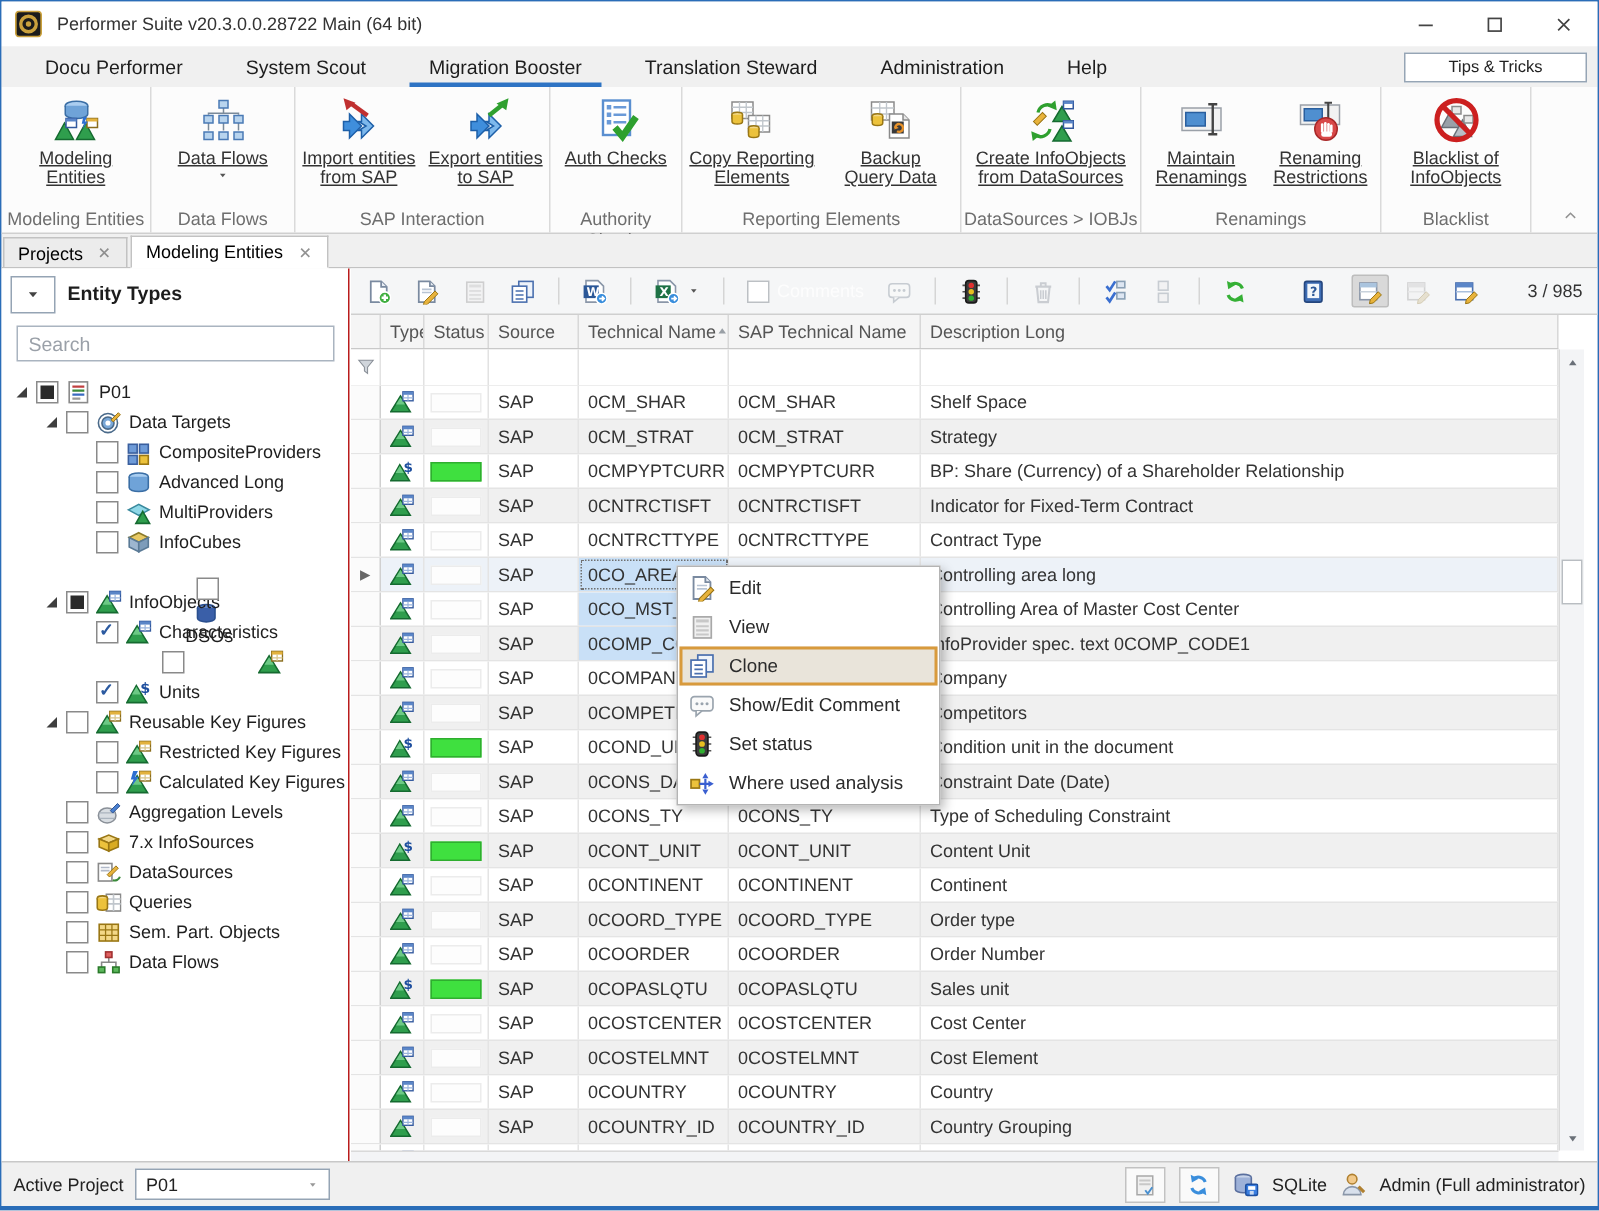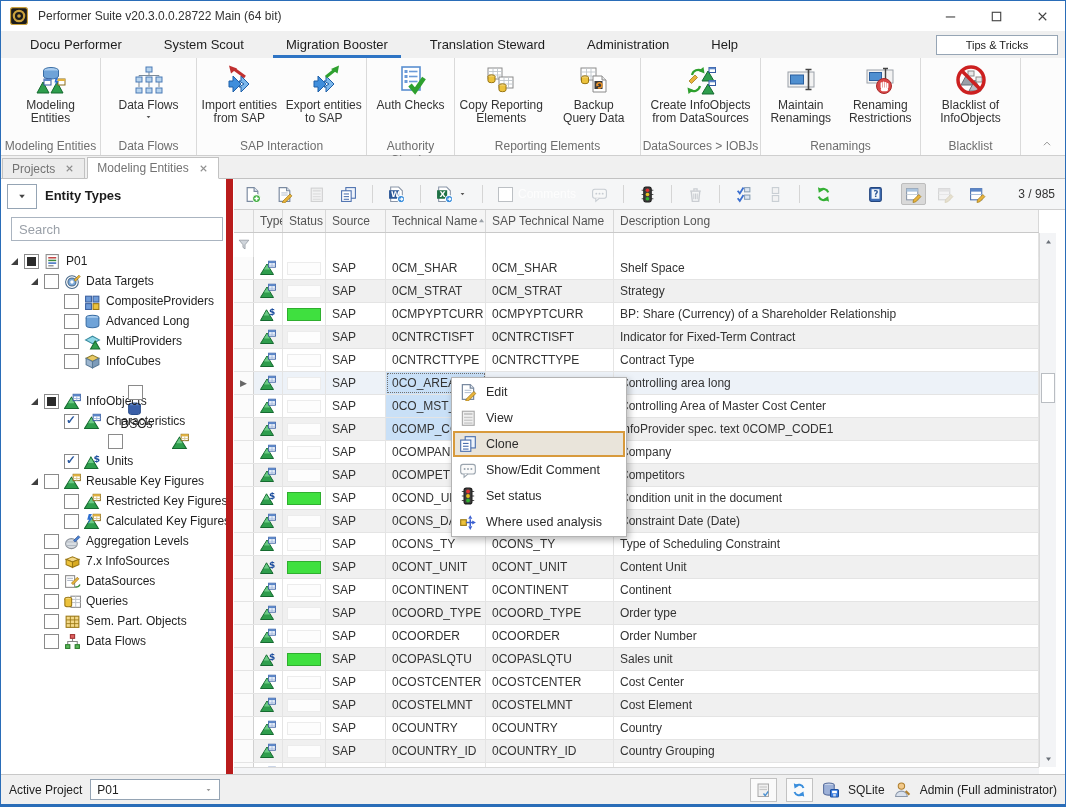--- a/index.html
+++ b/index.html
@@ -22,39 +22,39 @@
   .menu-item{font-size:13px;color:#1d1d1d;padding:0 21px;display:flex;align-items:center;position:relative;}
   .menu-item.active::after{content:"";position:absolute;left:8px;right:8px;bottom:0;height:3px;background:#2e74c4;}
   .tips-btn{position:absolute;right:7px;top:4px;width:122px;height:20px;background:#fff;
     border:1px solid #96a5b5;font:11px "Liberation Sans",sans-serif;color:#222;}
 
   
   .ribbon{position:absolute;top:57px;left:0;right:0;height:97px;background:#fcfcfc;border-bottom:1px solid #cfcfcf;display:flex;}
   .rgroup{border-right:1px solid #dadada;display:flex;flex-direction:column;flex:none;box-sizing:border-box;}
   .rbuttons{flex:1;display:flex;justify-content:center;padding-top:4px;}
   .rbtn{display:flex;flex-direction:column;align-items:center;font-size:12px;color:#333;
-    padding:2px 4px;line-height:13px;text-align:left;flex:1;}
+    padding:2px 4px;line-height:13px;text-align:left;flex:1;text-decoration:underline;}
   .ricon{width:32px;height:32px;margin-bottom:3px;flex:none;}
   .rcaret{width:9px;height:6px;margin-top:2px;}
   .rlabel{height:16px;font-size:12px;color:#6e6e6e;text-align:center;line-height:14px;flex:none;}
   .ribbon-collapse{position:absolute;top:138px;right:12px;width:12px;height:10px;opacity:.7;}
 
   
   .tabbar{position:absolute;top:155px;left:0;right:0;height:22px;background:#f0f0f0;border-bottom:1px solid #c2c2c2;
     display:flex;align-items:flex-end;padding-left:1px;}
-  .tab{height:20px;display:flex;align-items:center;padding:0 9px;font-size:12px;color:#737373;
+  .tab{height:20px;display:flex;align-items:center;padding:0 9px;font-size:12px;color:#000000;
     background:#ececec;border:1px solid #c2c2c2;border-bottom:none;margin-right:2px;box-sizing:border-box;}
   .tab.active{background:#fff;height:22px;margin-bottom:-1px;border-bottom:1px solid #fff;}
   .tab-close{width:11px;height:11px;margin-left:9px;opacity:.8;}
 
   
   .content{position:absolute;top:178px;left:0;right:0;bottom:30px;background:#fff;}
 
   
-  .sidebar{position:absolute;top:0;left:0;bottom:0;width:232px;border-right:7px solid #b91c1c;background:#fff;box-sizing:border-box;}
+  .sidebar{position:absolute;top:0;left:0;bottom:0;width:232px;border-right:1px solid #b91c1c;background:#fff;box-sizing:border-box;}
   .dd-btn{position:absolute;left:6px;top:5px;width:30px;height:25px;border:1px solid #95a4b4;background:#fff;
     display:flex;align-items:center;justify-content:center;box-sizing:border-box;}
   .dd-btn svg{width:10px;height:9px;}
   .sidebar-title{position:absolute;left:44px;top:9px;font-size:13px;font-weight:bold;color:#1c1c1c;}
   .search{position:absolute;left:10px;top:38px;width:196px;height:22px;border:1px solid #aab4c0;
     font:13px "Liberation Sans",sans-serif;padding:0 7px;color:#333;}
   .search::placeholder{color:#9aa0a8;}
   .tree{position:absolute;top:72px;left:0;right:0;bottom:0;overflow:hidden;font-size:12px;}
   .tnode{height:20px;display:flex;align-items:center;}
   .exp{width:15px;height:14px;flex:none;display:flex;align-items:center;justify-content:center;}

